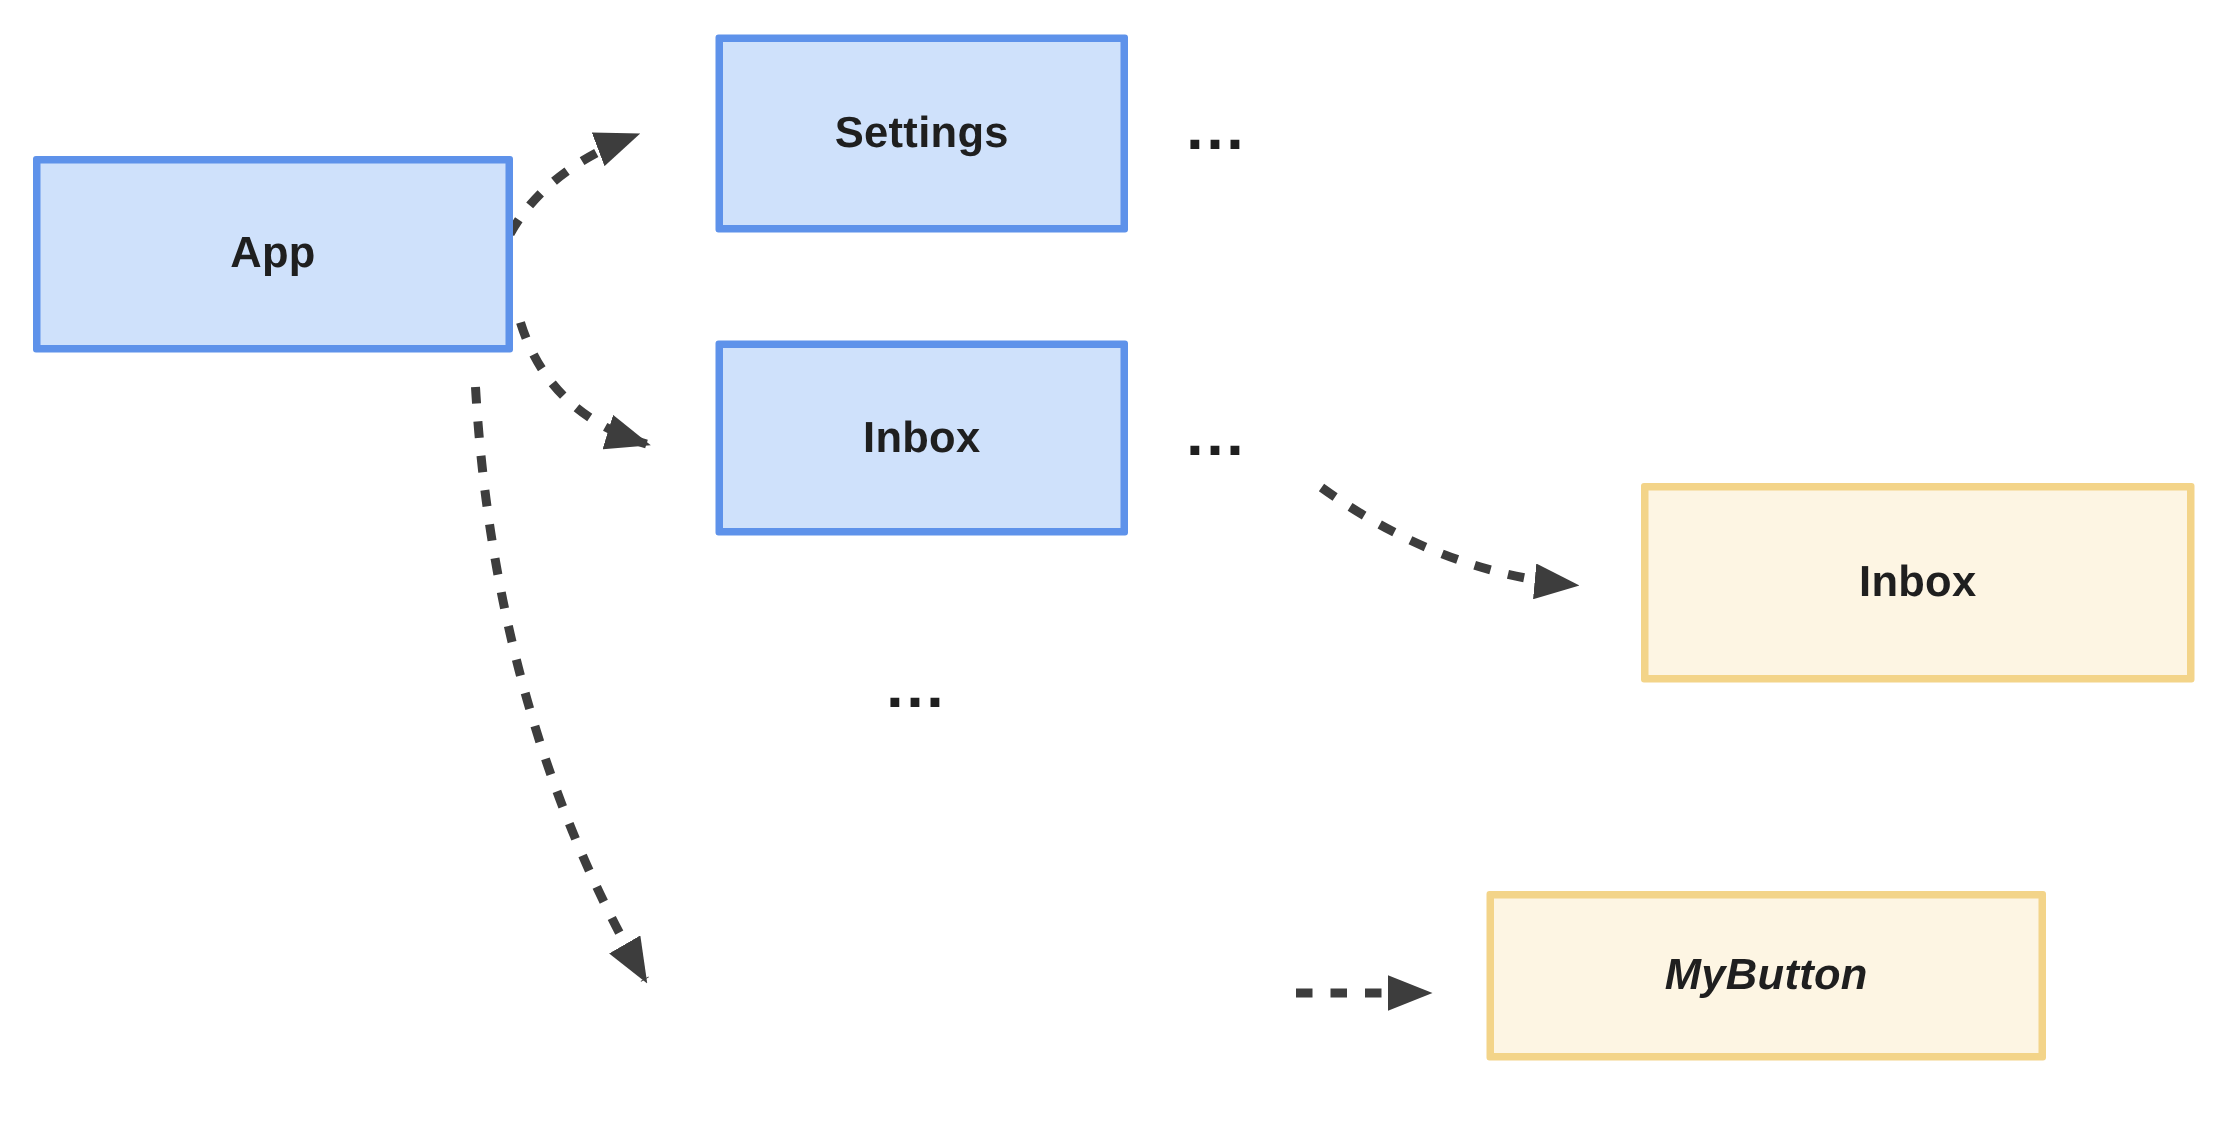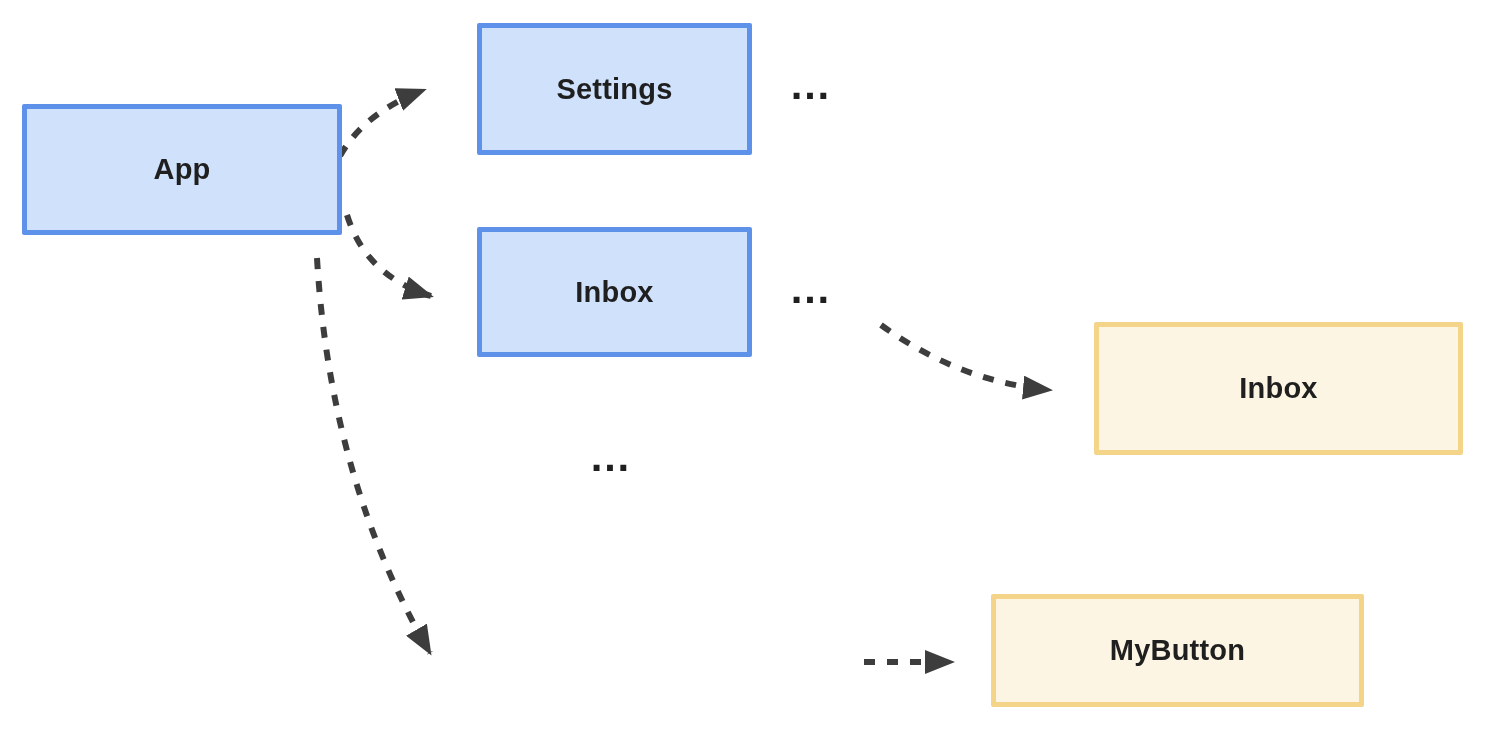--- a/index.html
+++ b/index.html
@@ -41,21 +41,21 @@
   }
   .node-yellow {
     background: #fdf5e3;
     border: 5px solid #f3d489;
   }
   .node-app      { left: 22px;   top: 104px; width: 320px; height: 131px; }
   .node-settings { left: 477px;  top: 23px;  width: 275px; height: 132px; }
   .node-inbox    { left: 477px;  top: 227px; width: 275px; height: 130px; text-align: right; }
   .node-dialog   { left: 1094px; top: 322px; width: 369px; height: 133px; }
   .node-mydialog { left: 466px;  top: 595px; width: 372px; height: 132px; }
-  .node-mybutton { left: 991px;  top: 594px; width: 373px; height: 113px; }
+  .node-mybutton { left: 991px;  top: 594px; width: 373px; height: 113px; font-style: italic; }
   .ellipsis {
     position: absolute;
     font-weight: bold;
     font-size: 42px;
     line-height: 1;
     color: #1f1f1f;
   }
   .ellipsis-settings { left: 789px; top: 64px; }
   .ellipsis-inbox    { left: 789px; top: 268px; }
   .ellipsis-middle   { left: 589px; top: 436px; }

